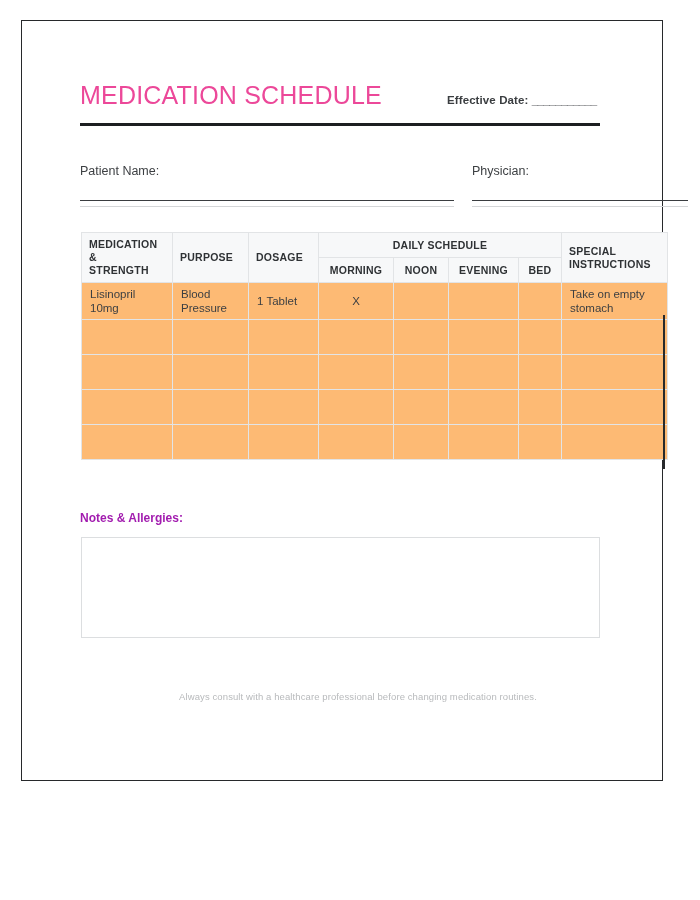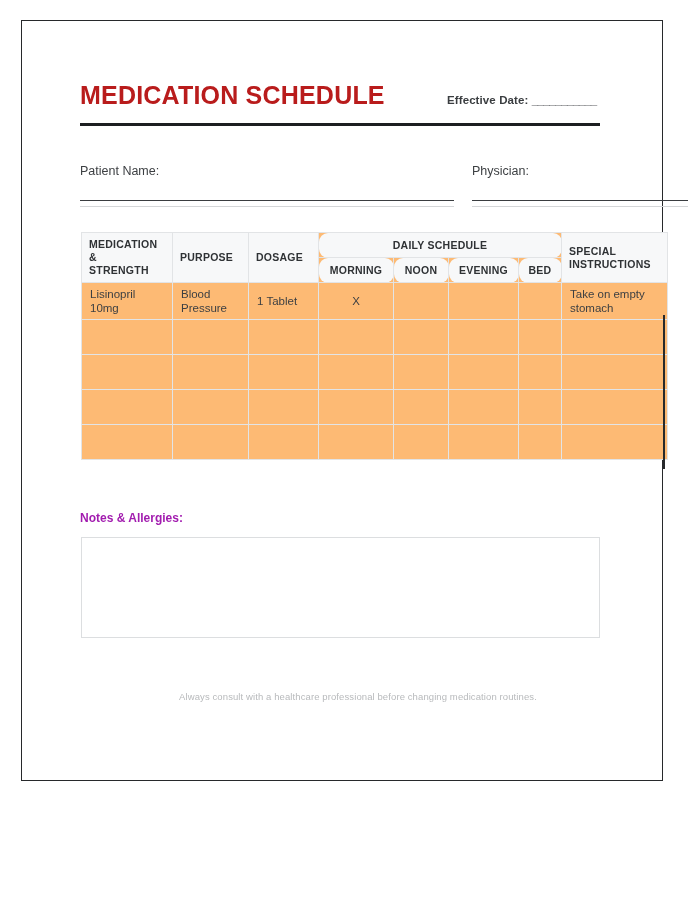--- a/index.html
+++ b/index.html
@@ -44,23 +44,23 @@
     left: 80px;
     top: 80px;
     width: 600px;
     height: 36px;
   }
   .doc-title {
     position: absolute;
     left: 0;
     top: 0;
     font-size: 25px;
-    font-weight: bold;
+    font-weight: normal;
     letter-spacing: 0.2px;
-    color: #b91c1c;
+    color: #ec4899;
     white-space: nowrap;
     line-height: 30px;
   }
   .eff-date {
     position: absolute;
     left: 367px;
     top: 14px;
     font-size: 11.5px;
     font-weight: bold;
     color: #3a3d40;
@@ -129,21 +129,21 @@
   #schedule-table thead th {
     background: #f7f8f9;
     color: #2f3235;
     font-size: 10.5px;
     font-weight: bold;
     letter-spacing: 0.25px;
     padding: 5px 7px;
     text-align: left;
     line-height: 13px;
   }
-  #schedule-table thead th.center { text-align: center; border-radius: 9px; }
+  #schedule-table thead th.center { text-align: center; }
   #schedule-table tbody td {
     height: 26px;
     font-size: 11.5px;
     color: #3c3f42;
     padding: 4px 8px;
     line-height: 14px;
   }
   #schedule-table tbody td.center { text-align: center; }
   
   .table-edge {

